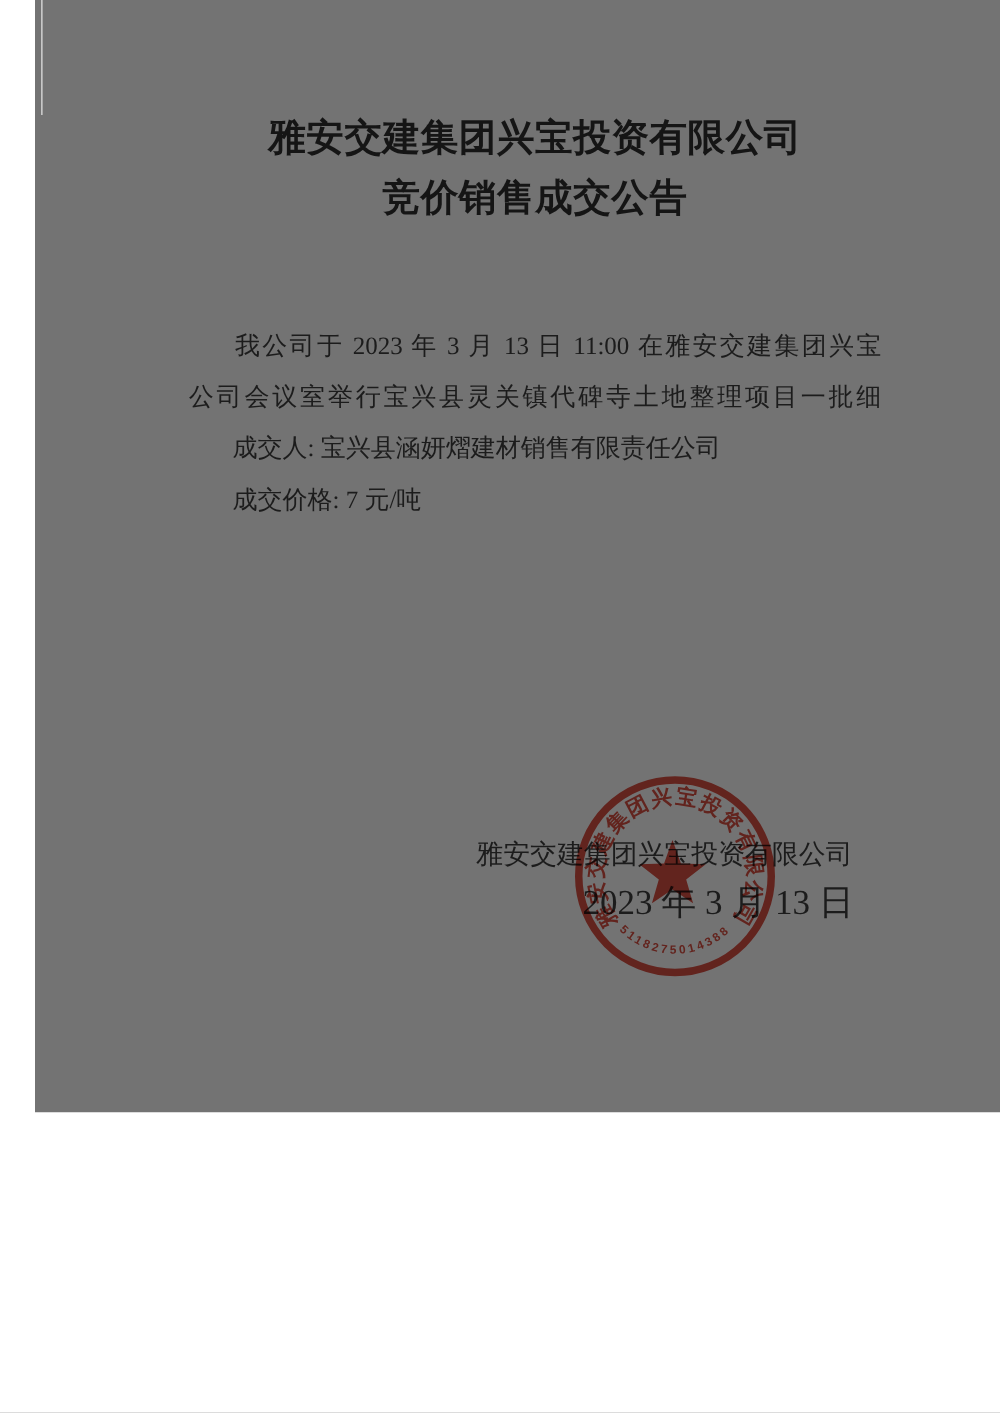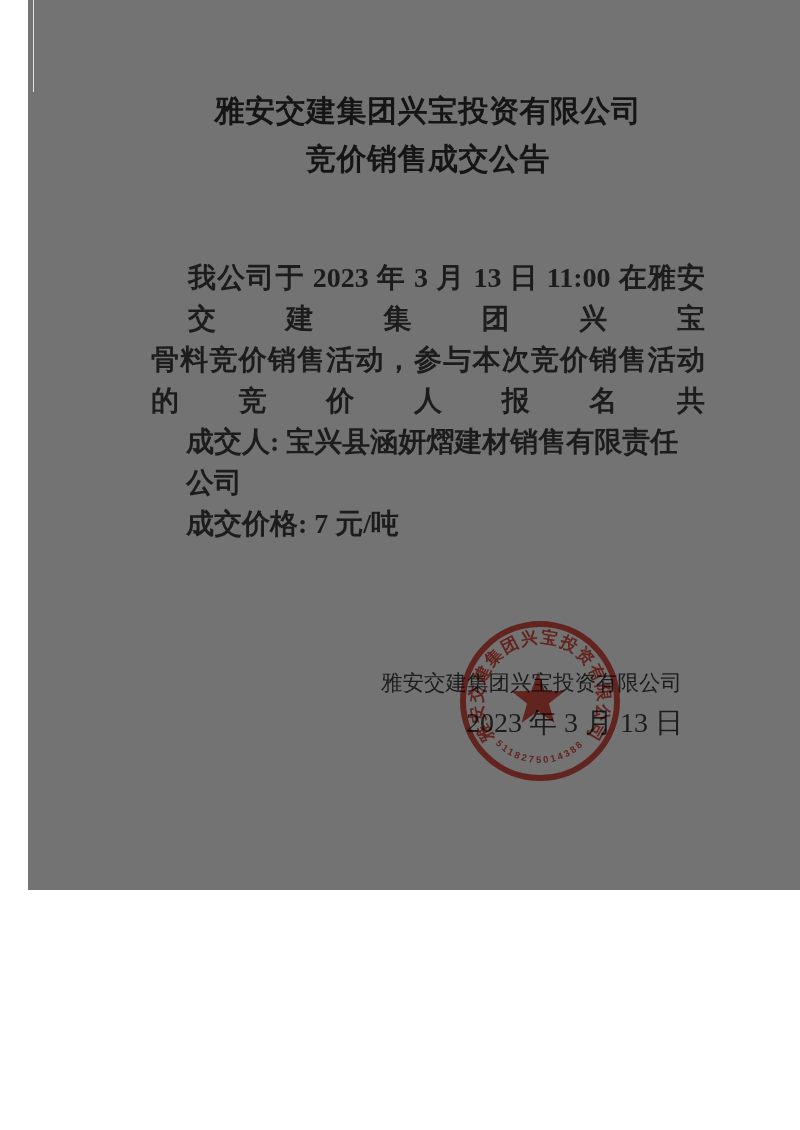--- a/index.html
+++ b/index.html
@@ -34,24 +34,23 @@
     line-height: 48px;
     color: #151515;
     letter-spacing: 0.5px;
   }
 
   .body-block {
     position: absolute;
     top: 257px;
     left: 123px;
     width: 554px;
-    font-size: 28px;
+    font-size: 20px;
     line-height: 41px;
     color: #1c1c1c;
-    font-weight: bold;
   }
   .para-line.justify {
     text-align: justify;
     text-align-last: justify;
   }
   .para-line.indent {
     padding-left: 37px;
   }
   .result-line {
     padding-left: 35px;
@@ -104,21 +103,21 @@
   <div class="scan-line left"></div>
   <div class="scan-line right"></div>
 
   <header class="title-block">
     <div class="title-line">雅安交建集团兴宝投资有限公司</div>
     <div class="title-line">竞价销售成交公告</div>
   </header>
 
   <section class="body-block">
     <div class="para-line justify indent">我公司于 2023 年 3 月 13 日 11:00 在雅安交建集团兴宝</div>
-    <div class="para-line justify">骨料竞价销售活动，参与本次竞价销售活动的竞价人报名共</div>
+    <div class="para-line justify">公司会议室举行宝兴县灵关镇代碑寺土地整理项目一批细</div>
     <div class="result-line">成交人: 宝兴县涵妍熠建材销售有限责任公司</div>
     <div class="result-line">成交价格: 7 元/吨</div>
   </section>
 
   <div class="sig-company">雅安交建集团兴宝投资有限公司</div>
   <div class="sig-date">2023 年 3 月 13 日</div>
 
   <svg class="stamp" width="180" height="180" viewBox="0 0 180 180">
     <circle cx="90" cy="90" r="77" fill="none" stroke="#d63a2c" stroke-width="6"></circle>
     <path id="sealTopArc" d="M 42.5 123.3 A 58 58 0 1 1 137.5 123.3" fill="none"></path>

